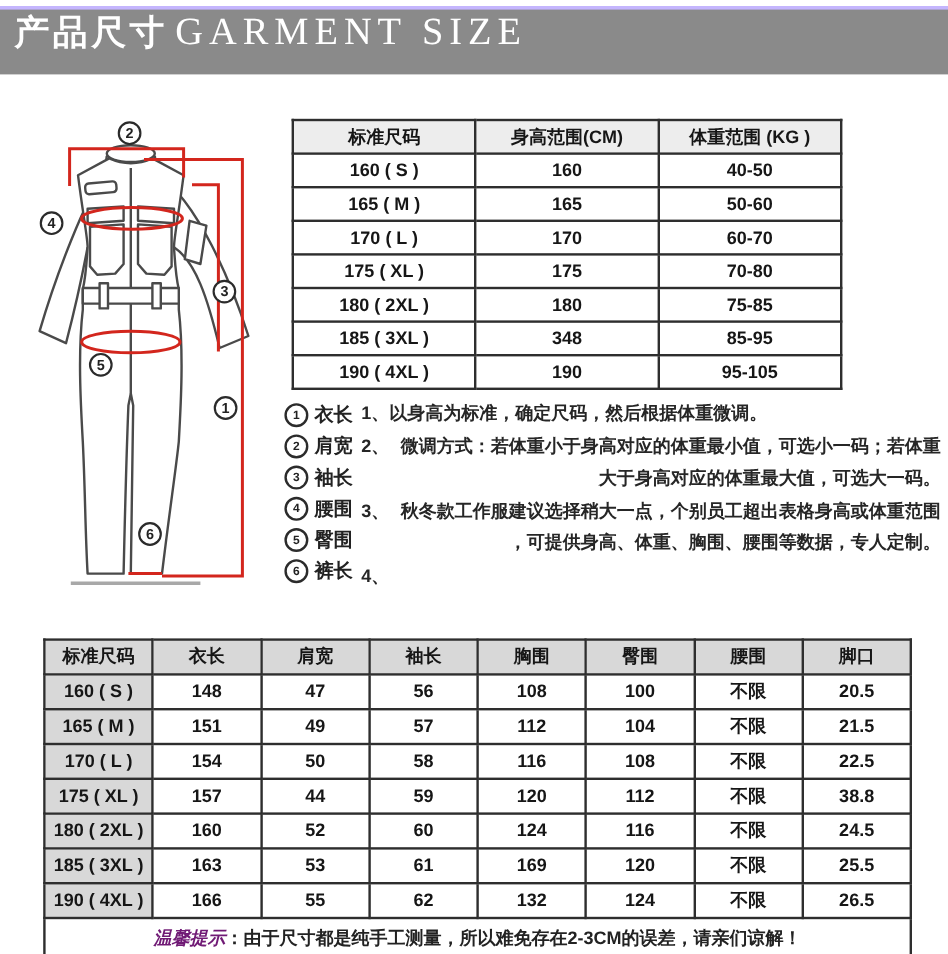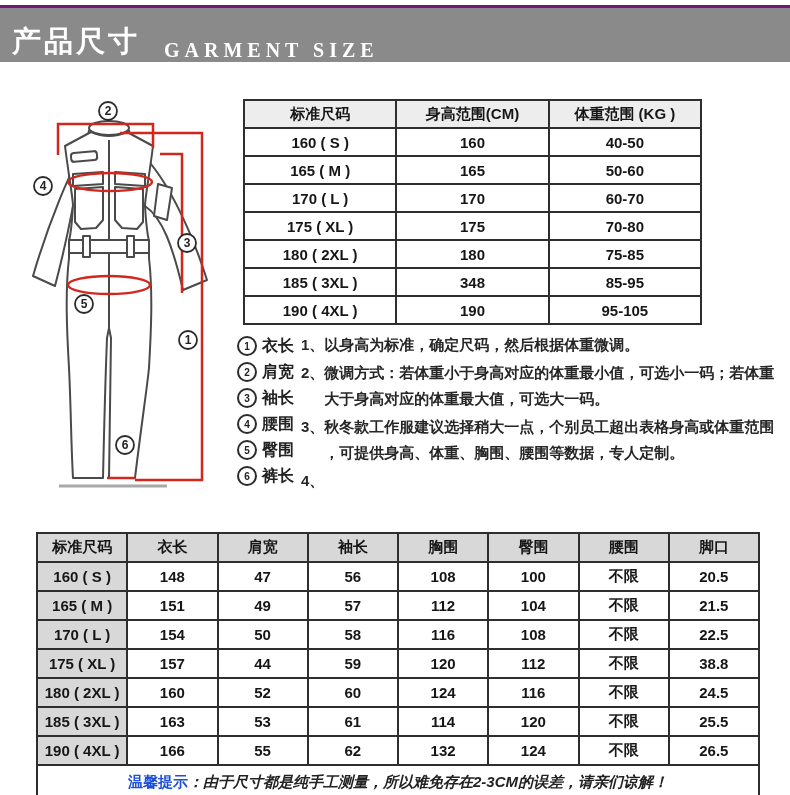--- a/index.html
+++ b/index.html
@@ -4,57 +4,57 @@
 <style>
   html,body{margin:0;padding:0;}
   body{
     width:790px;height:795px;position:relative;background:#ffffff;
     font-family:"Liberation Sans","DejaVu Sans",sans-serif;
     overflow:hidden;
   }
   
   .banner{
     position:absolute;left:0;top:5px;width:790px;height:57px;
-    background:#8a8a8a;border-top:3px solid #701a75;box-sizing:border-box;
-    display:flex;align-items:flex-end;padding-left:12px;
+    background:#8a8a8a;border-top:3px solid #c4b5fd;box-sizing:border-box;
+    display:flex;align-items:flex-start;padding-left:12px;
   }
   .banner .zh{color:#fff;font-size:29px;font-weight:bold;letter-spacing:3px;}
   .banner .en{
-    color:#fff;font-size:20px;font-weight:bold;letter-spacing:5px;margin-left:24px;
+    color:#fff;font-size:32px;font-weight:normal;letter-spacing:5px;margin-left:6px;
     font-family:"Liberation Serif","DejaVu Serif",serif;
   }
   
   table{border-collapse:collapse;table-layout:fixed;background:#fff;margin-top:15px;}
   th,td{border:2px solid #2e2e2e;text-align:center;padding:0;
         font-size:15px;font-weight:bold;color:#161616;overflow:hidden;white-space:nowrap;}
   .upper-table{position:absolute;left:243px;top:84px;width:459px;}
   .upper-table th{height:26px;background:#ededed;}
   .upper-table td{height:26px;}
   .lower-table{position:absolute;left:36px;top:517px;width:724px;}
   .lower-table th{height:27px;background:#d8d8d8;}
   .lower-table td{height:27px;}
   .lower-table tbody td:first-child{background:#d8d8d8;}
   .notice-cell{height:33px !important;background:#fff !important;font-size:15px;}
-  .notice-label{color:#1d4ed8;}
-  .notice-text{color:#222;font-style:italic;}
+  .notice-label{color:#701a75;font-style:italic;}
+  .notice-text{color:#222;}
   
   .legend{position:absolute;left:237px;top:333px;}
   .legend-item{display:flex;align-items:center;height:26px;font-size:16px;
                font-weight:bold;color:#222;}
   .circ{
     width:16px;height:16px;border:2px solid #2b2b2b;border-radius:50%;
     display:inline-flex;align-items:center;justify-content:center;
     font-size:10px;font-weight:bold;margin-right:5px;flex:none;color:#222;
   }
   
   .notes{position:absolute;left:301px;top:332px;width:483px;}
   .note{display:flex;font-size:15px;font-weight:bold;color:#262626;
         line-height:26px;margin-bottom:2px;}
   .note-num{white-space:nowrap;flex:none;}
-  .note-text{line-break:anywhere;word-break:break-all;}
+  .note-text{line-break:anywhere;word-break:break-all;text-align:right;}
   
   .figure{position:absolute;left:25px;top:88px;width:215px;height:422px;}
   .garment{stroke:#4a4a4a;stroke-width:2;fill:#fff;stroke-linejoin:round;}
   .garment-line{stroke:#4a4a4a;stroke-width:2;fill:none;stroke-linejoin:round;}
   .red{stroke:#d3261d;stroke-width:2.5;fill:none;}
   .anno-circ{fill:#fff;stroke:#2b2b2b;stroke-width:1.8;}
   .anno-num{font-size:12px;font-weight:bold;fill:#222;text-anchor:middle;
             font-family:"Liberation Sans","DejaVu Sans",sans-serif;}
   .shadow{stroke:#a8a8a8;stroke-width:3;}
 </style>
@@ -289,21 +289,21 @@
         <td>124</td>
         <td>116</td>
         <td>不限</td>
         <td>24.5</td>
       </tr>
       <tr>
         <td>185 ( 3XL )</td>
         <td>163</td>
         <td>53</td>
         <td>61</td>
-        <td>114</td>
+        <td>169</td>
         <td>120</td>
         <td>不限</td>
         <td>25.5</td>
       </tr>
       <tr>
         <td>190 ( 4XL )</td>
         <td>166</td>
         <td>55</td>
         <td>62</td>
         <td>132</td>

